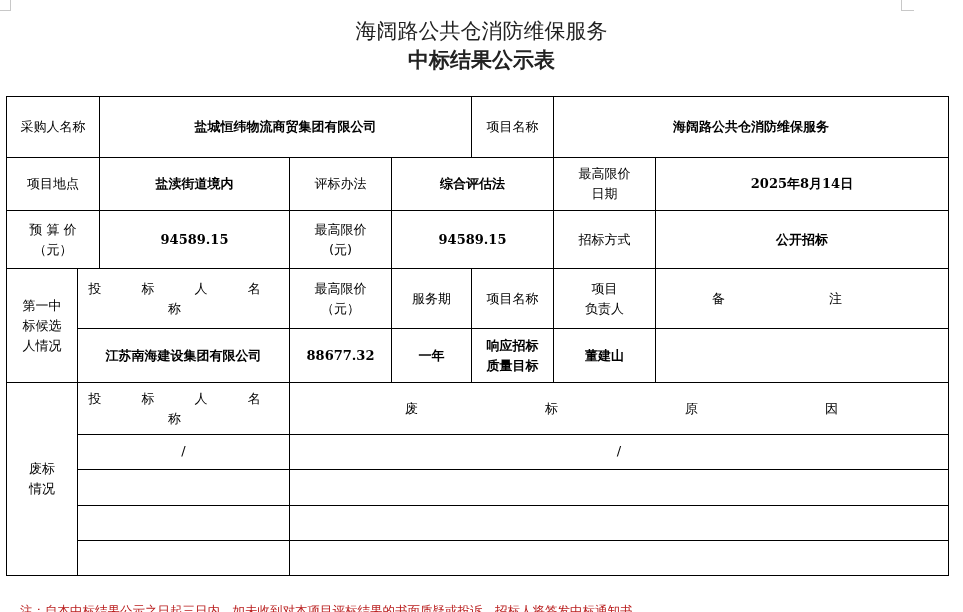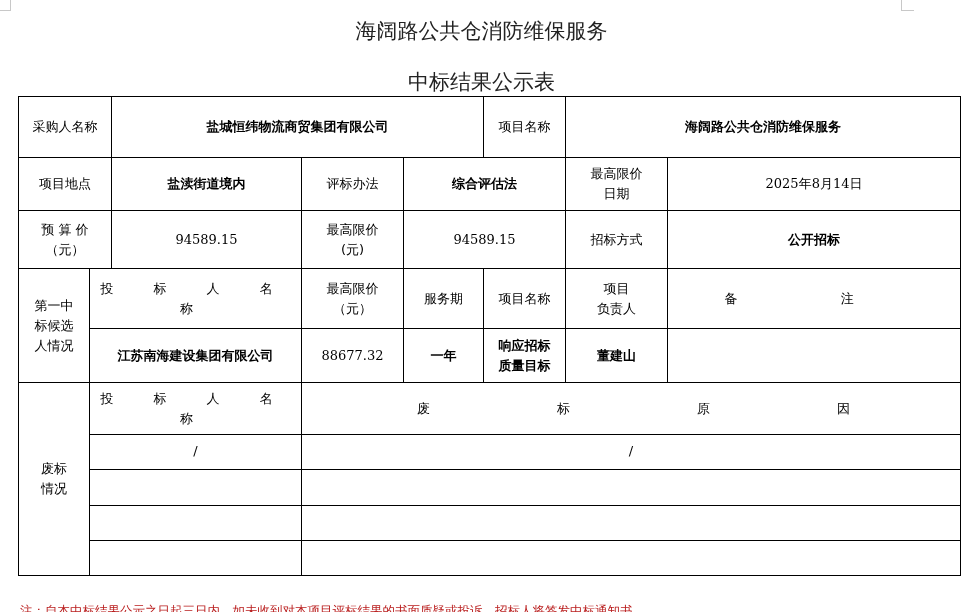--- a/index.html
+++ b/index.html
@@ -3,25 +3,25 @@
 <meta charset="utf-8">
 <style>
   html, body { margin:0; padding:0; background:#ffffff; }
   body { width:963px; height:612px; position:relative; overflow:hidden;
          font-family: "DejaVu Sans", "Liberation Sans", sans-serif; color:#000; }
   .corner { position:absolute; border-color:#c8c8c8; border-style:solid; width:10px; height:10px; }
   .corner.tl { left:0; top:0; border-width:0 1px 1px 0; }
   .corner.tr { left:901px; top:0; border-width:0 0 1px 1px; width:12px; }
   .title { position:absolute; left:0; width:963px; text-align:center; font-family:"DejaVu Serif","Liberation Serif",serif; font-size:21px; letter-spacing:0px; color:#222; }
   .title1 { top:17px; }
-  .title2 { top:68px; }
-  table.grid { position:absolute; left:6px; top:96px; border-collapse:collapse; table-layout:fixed; width:943px;margin-left:12px; }
+  .title2 { top:46px;font-weight:bold; }
+  table.grid { position:absolute; left:6px; top:96px; border-collapse:collapse; table-layout:fixed; width:943px; }
   table.grid td { border:1px solid #000; text-align:center; vertical-align:middle; font-size:13px; line-height:20px; padding:0; }
   td.b { font-weight:bold;font-family:Liberation Serif, serif; }
-  td.num { font-family:"DejaVu Serif","Liberation Serif",serif; font-weight:normal; font-size:13px; }
+  td.num { font-family:"DejaVu Serif","Liberation Serif",serif; font-weight:bold; font-size:13px; }
   .spread { letter-spacing:18px; }
   .note { position:absolute; left:20px; top:603px; font-size:12.5px; color:#b91c1c; white-space:nowrap; }
 </style>
 </head>
 <body>
 
 <div class="corner tl"></div>
 <div class="corner tr"></div>
 
 <div class="title title1">海阔路公共仓消防维保服务</div>
@@ -84,21 +84,21 @@
     <td>
       <div>最高限价</div>
       <div>（元）</div>
     </td>
     <td>服务期</td>
     <td>项目名称</td>
     <td>
       <div>项目</div>
       <div>负责人</div>
     </td>
-    <td class="spread" style="letter-spacing:50px;font-family:Liberation Serif, serif;">备 注</td>
+    <td class="spread" style="letter-spacing:50px;">备 注</td>
   </tr>
 
   <tr style="height:54px">
     <td colspan="2" class="b">江苏南海建设集团有限公司</td>
     <td class="num">88677.32</td>
     <td class="b">一年</td>
     <td class="b">
       <div>响应招标</div>
       <div>质量目标</div>
     </td>

